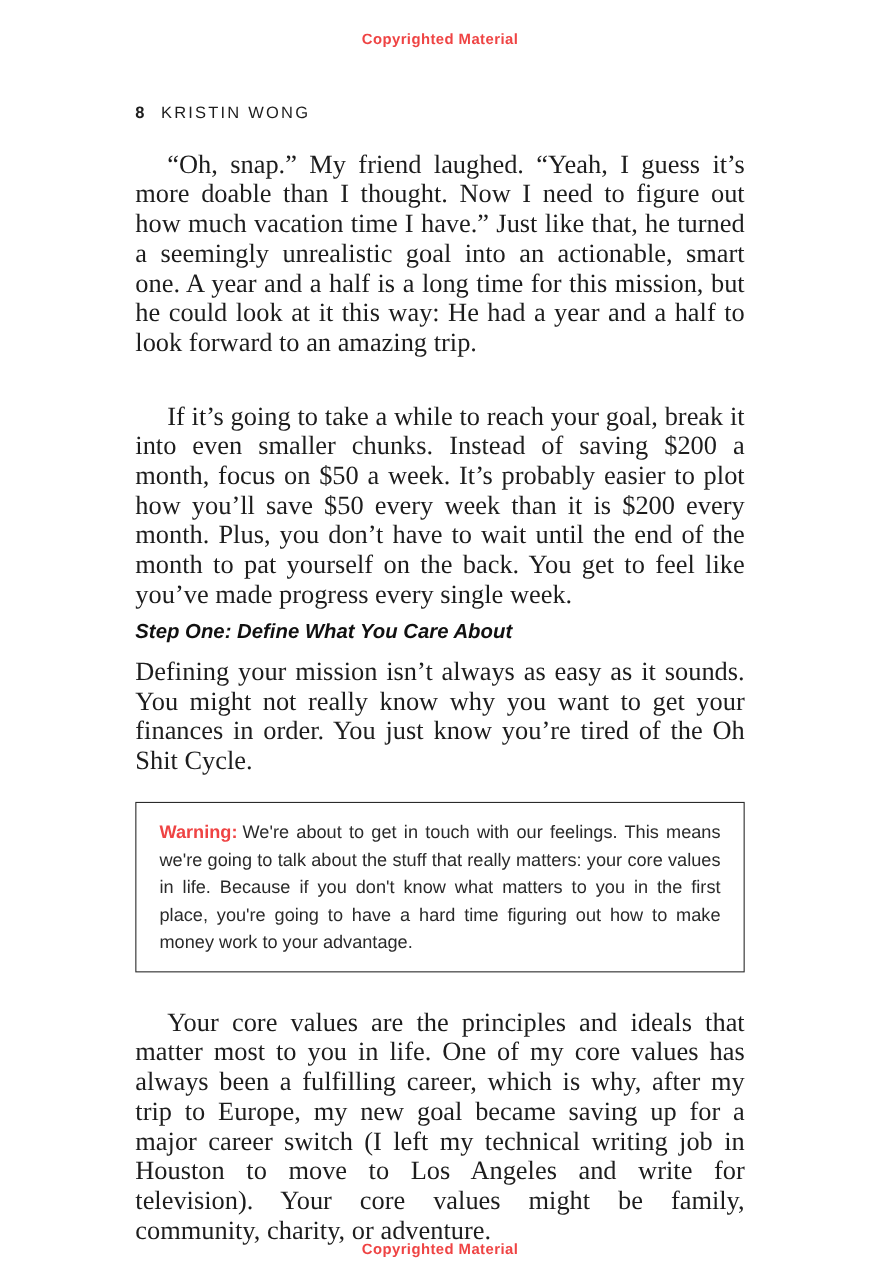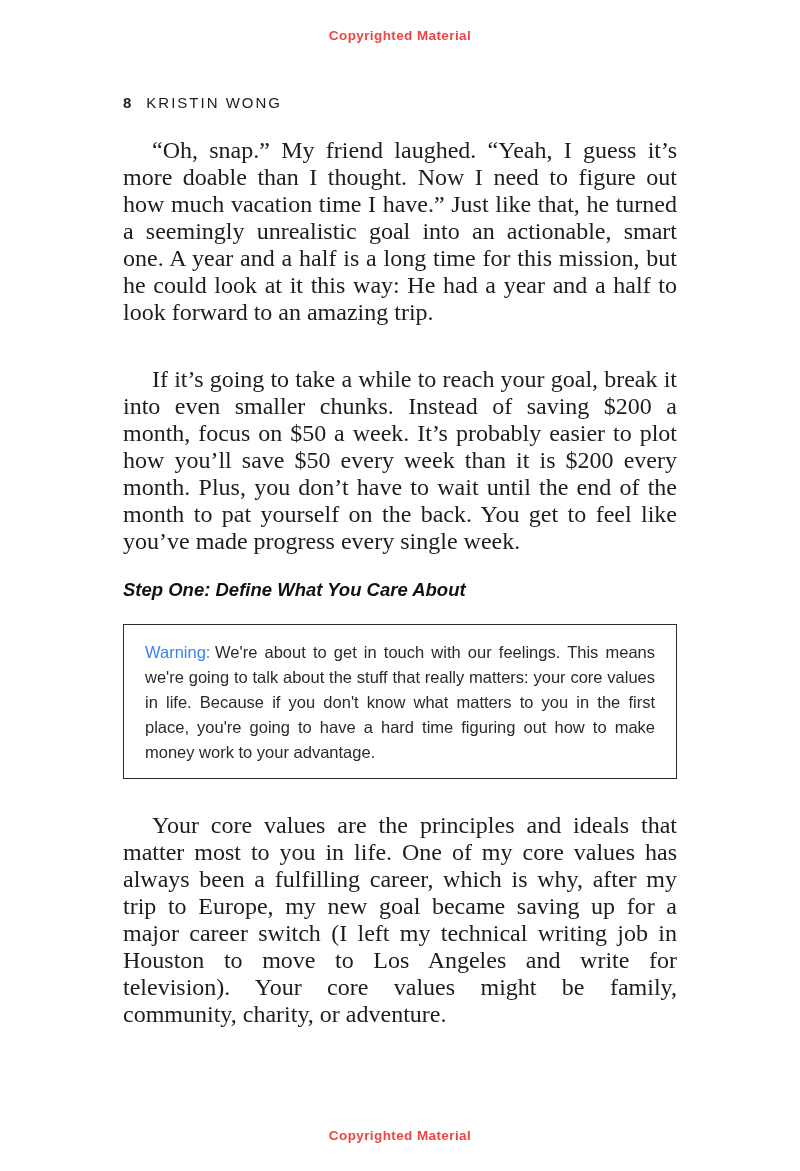--- a/index.html
+++ b/index.html
@@ -51,42 +51,42 @@
   p.body-text {
     font-family: "Liberation Serif", "DejaVu Serif", serif;
     font-size: 24px;
     line-height: 27px;
     text-align: justify;
     color: #1d1d1d;
   }
   p.indent { text-indent: 29px; margin-top: 40px; }
   p.first { margin-top: 26px; }
   .section-heading {
-    margin-top: 24px;
+    margin-top: 8px;
     font-family: "Liberation Sans", sans-serif;
     font-weight: bold;
     font-style: italic;
     font-size: 18.5px;
     color: #111111;
   }
   .section-heading + p.body-text { margin-top: 13px; }
   .warning-box {
     margin-top: 23px;
     border: 1.5px solid #2b2b2b;
     padding: 15px 21px 13px 21px;
     font-family: "Liberation Sans", sans-serif;
     font-size: 16.5px;
     line-height: 25px;
     text-align: justify;
     color: #2a2a2a;
     background: #ffffff;
   }
   .warning-box .warn-label {
-    font-weight: normal;
-    color: #3b82f6;
+    font-weight: bold;
+    color: #ef4444;
     margin-right: 0.28em;
   }
   p.closing { margin-top: 33px; }
 </style>
 </head>
 <body>
 
 <div class="page">
 
   <div class="copyright top">Copyrighted Material</div>
@@ -98,20 +98,21 @@
       <span class="author">KRISTIN WONG</span>
     </div>
 
     <p class="body-text indent first">“Oh, snap.” My friend laughed. “Yeah, I guess it’s more doable than I thought. Now I need to figure out how much vacation time I have.” Just like that, he turned a seemingly unrealistic goal into an actionable, smart one. A year and a half is a long time for this mission, but he could look at it this way: He had a year and a half to look forward to an amazing trip.</p>
 
     <p class="body-text indent">If it’s going to take a while to reach your goal, break it into even smaller chunks. Instead of saving $200 a month, focus on $50 a week. It’s probably easier to plot how you’ll save $50 every week than it is $200 every month. Plus, you don’t have to wait until the end of the month to pat yourself on the back. You get to feel like you’ve made progress every single week.</p>
 
 
     <h2 class="section-heading">Step One: Define What You Care About</h2>
 
+    <p class="body-text">Defining your mission isn’t always as easy as it sounds. You might not really know why you want to get your finances in order. You just know you’re tired of the Oh Shit Cycle.</p>
 
     <div class="warning-box">
       <span class="warn-label">Warning:</span><span>We're about to get in touch with our feelings. This means we're going to talk about the stuff that really matters: your core values in life. Because if you don't know what matters to you in the first place, you're going to have a hard time figuring out how to make money work to your advantage.</span>
     </div>
 
     <p class="body-text indent closing">Your core values are the principles and ideals that matter most to you in life. One of my core values has always been a fulfilling career, which is why, after my trip to Europe, my new goal became saving up for a major career switch (I left my technical writing job in Houston to move to Los Angeles and write for television). Your core values might be family, community, charity, or adventure.</p>
 
   </div>
 
   <div class="copyright bottom">Copyrighted Material</div>

